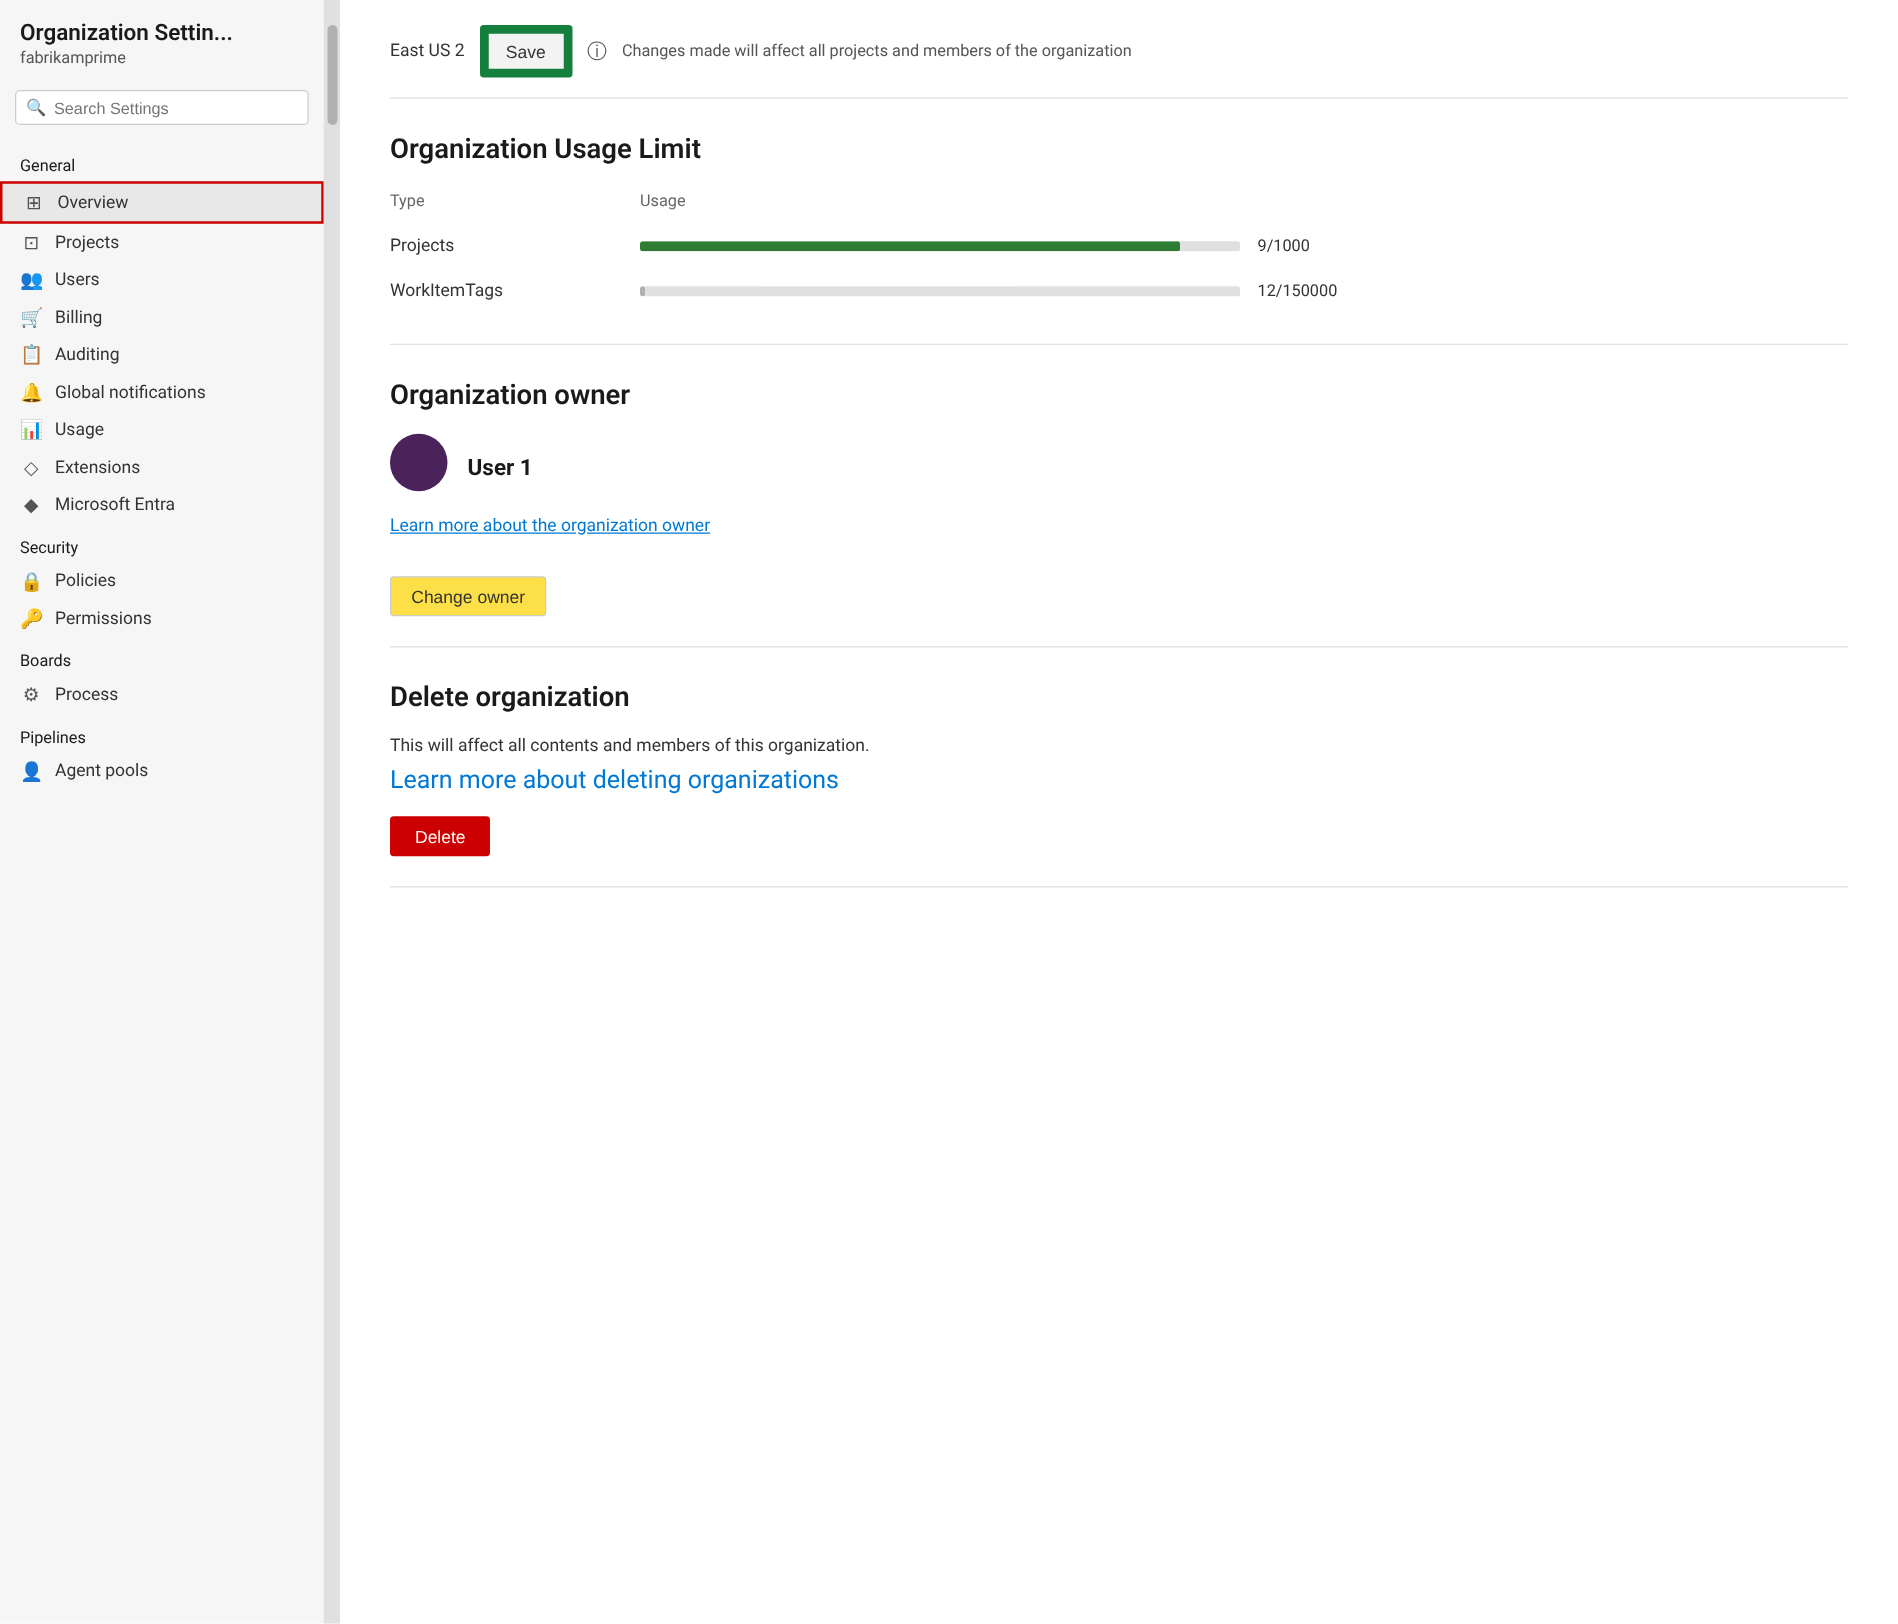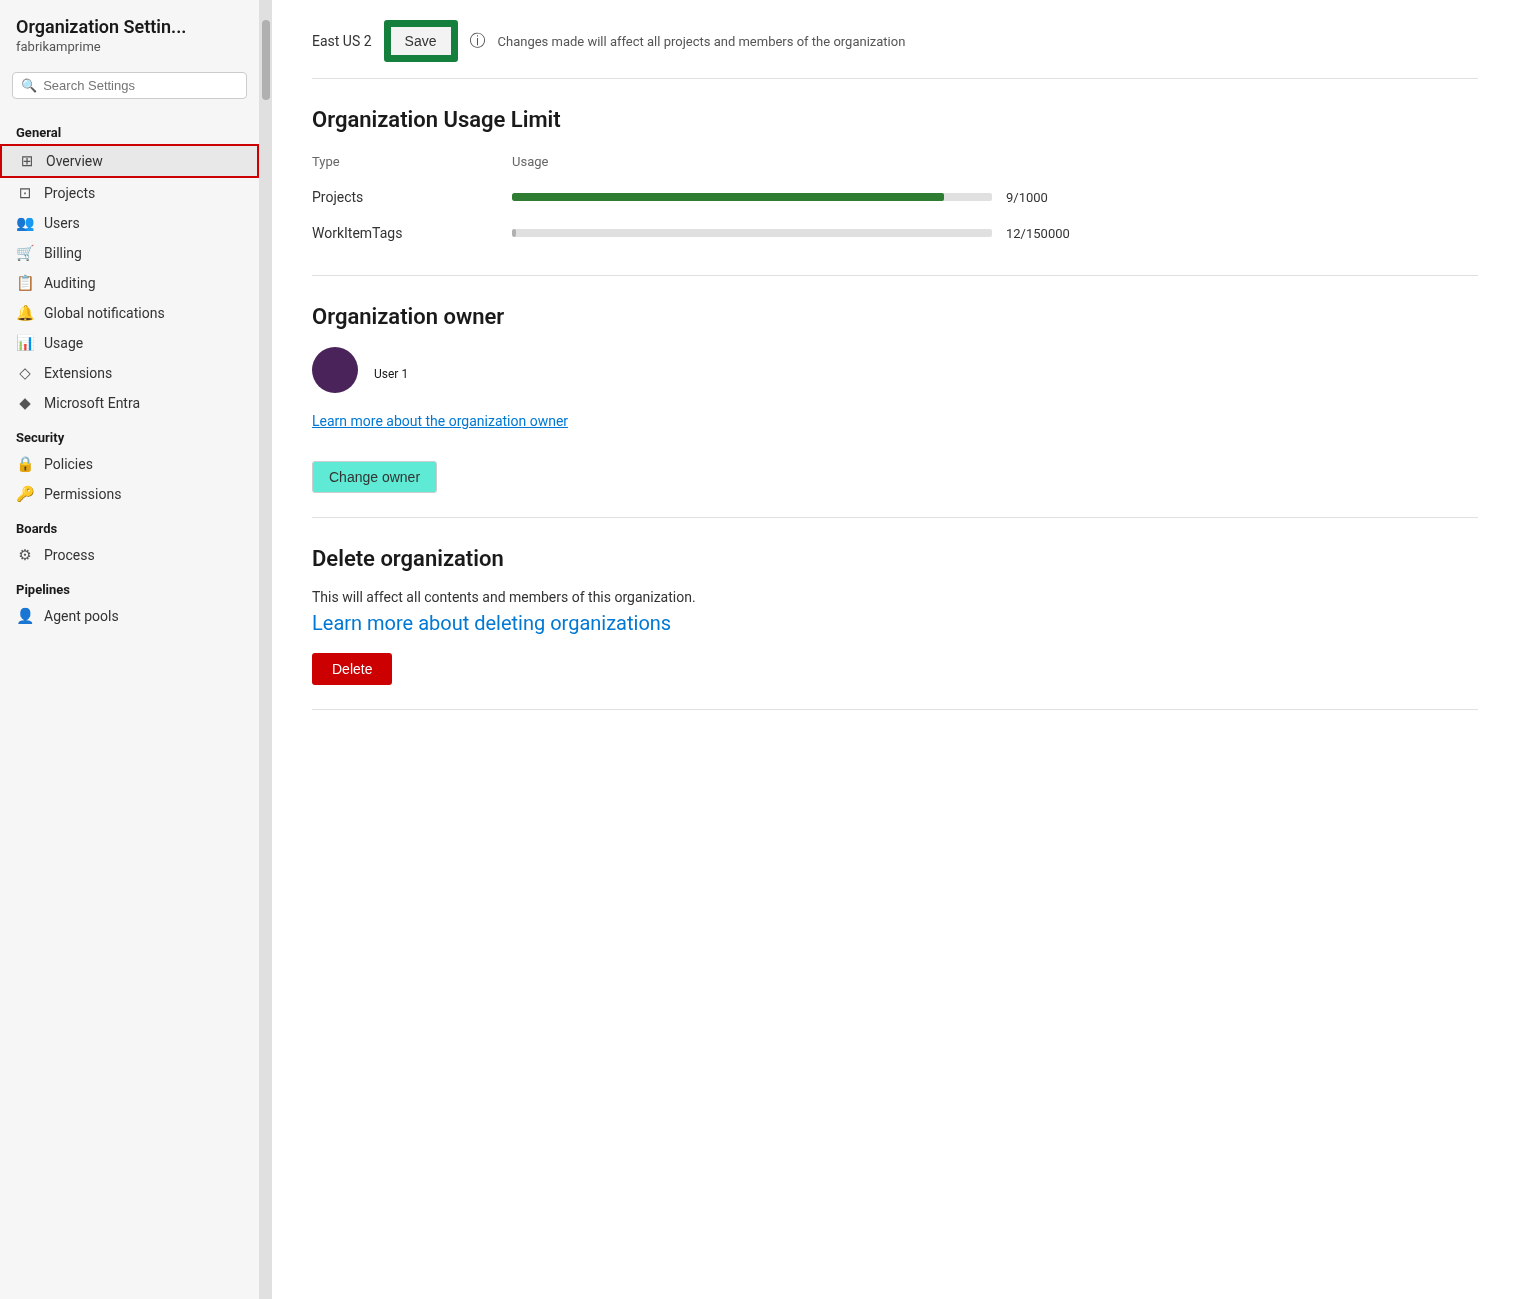--- a/index.html
+++ b/index.html
@@ -58,21 +58,21 @@
       width: 100%;
     }
 
     .search-icon-svg {
       color: #666;
       font-size: 13px;
     }
 
     .sidebar-section-label {
       font-size: 13px;
-      font-weight: 700;
+      font-weight: 400;
       color: #1a1a1a;
       padding: 12px 16px 4px 16px;
     }
 
     .sidebar-item {
       display: flex;
       align-items: center;
       padding: 6px 16px;
       gap: 10px;
       cursor: pointer;
@@ -234,36 +234,36 @@
     }
 
     .owner-row {
       display: flex;
       align-items: center;
       gap: 16px;
       margin-bottom: 12px;
     }
 
     .owner-name {
-      font-size: 12px;
-      font-weight: 400;
+      font-size: 18px;
+      font-weight: 700;
       color: #1a1a1a;
     }
 
     .learn-more-link {
       color: #0078d4;
       text-decoration: underline;
       cursor: pointer;
       font-size: 14px;
       display: block;
       margin-bottom: 32px;
     }
 
     .change-owner-btn {
-      background: #5eead4;
+      background: #fde047;
       border: 1px solid #ccc;
       border-radius: 3px;
       padding: 7px 16px;
       font-size: 14px;
       cursor: pointer;
       color: #333;
     }
 
     
     .delete-desc {

